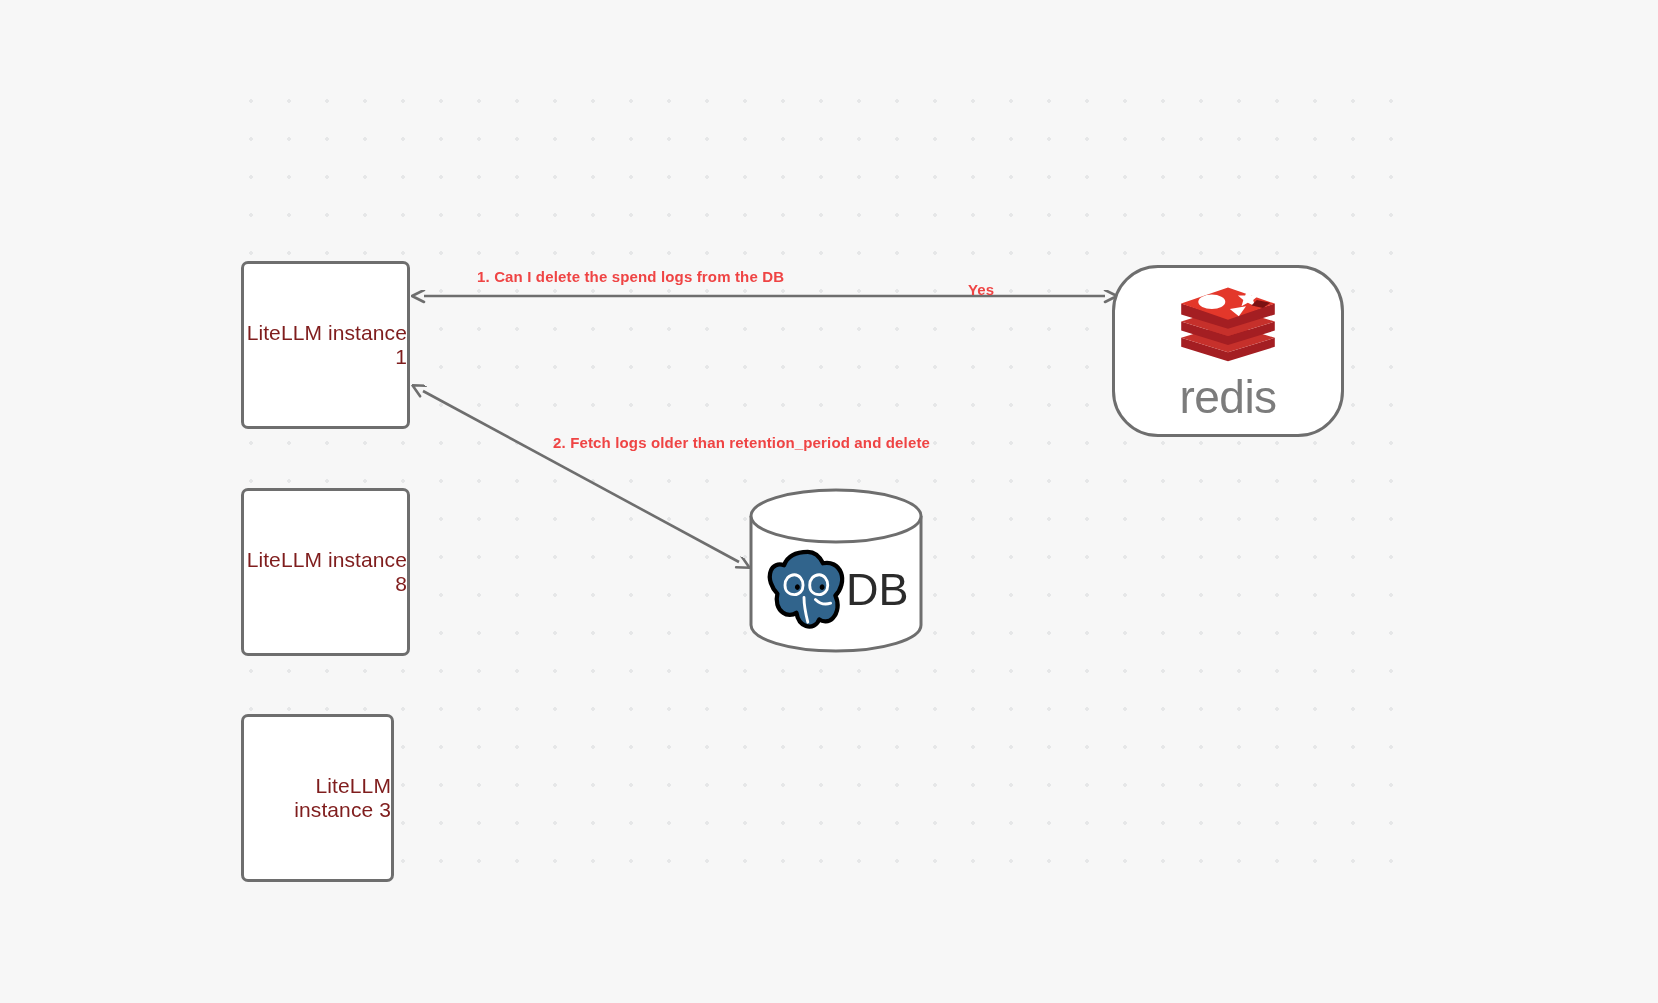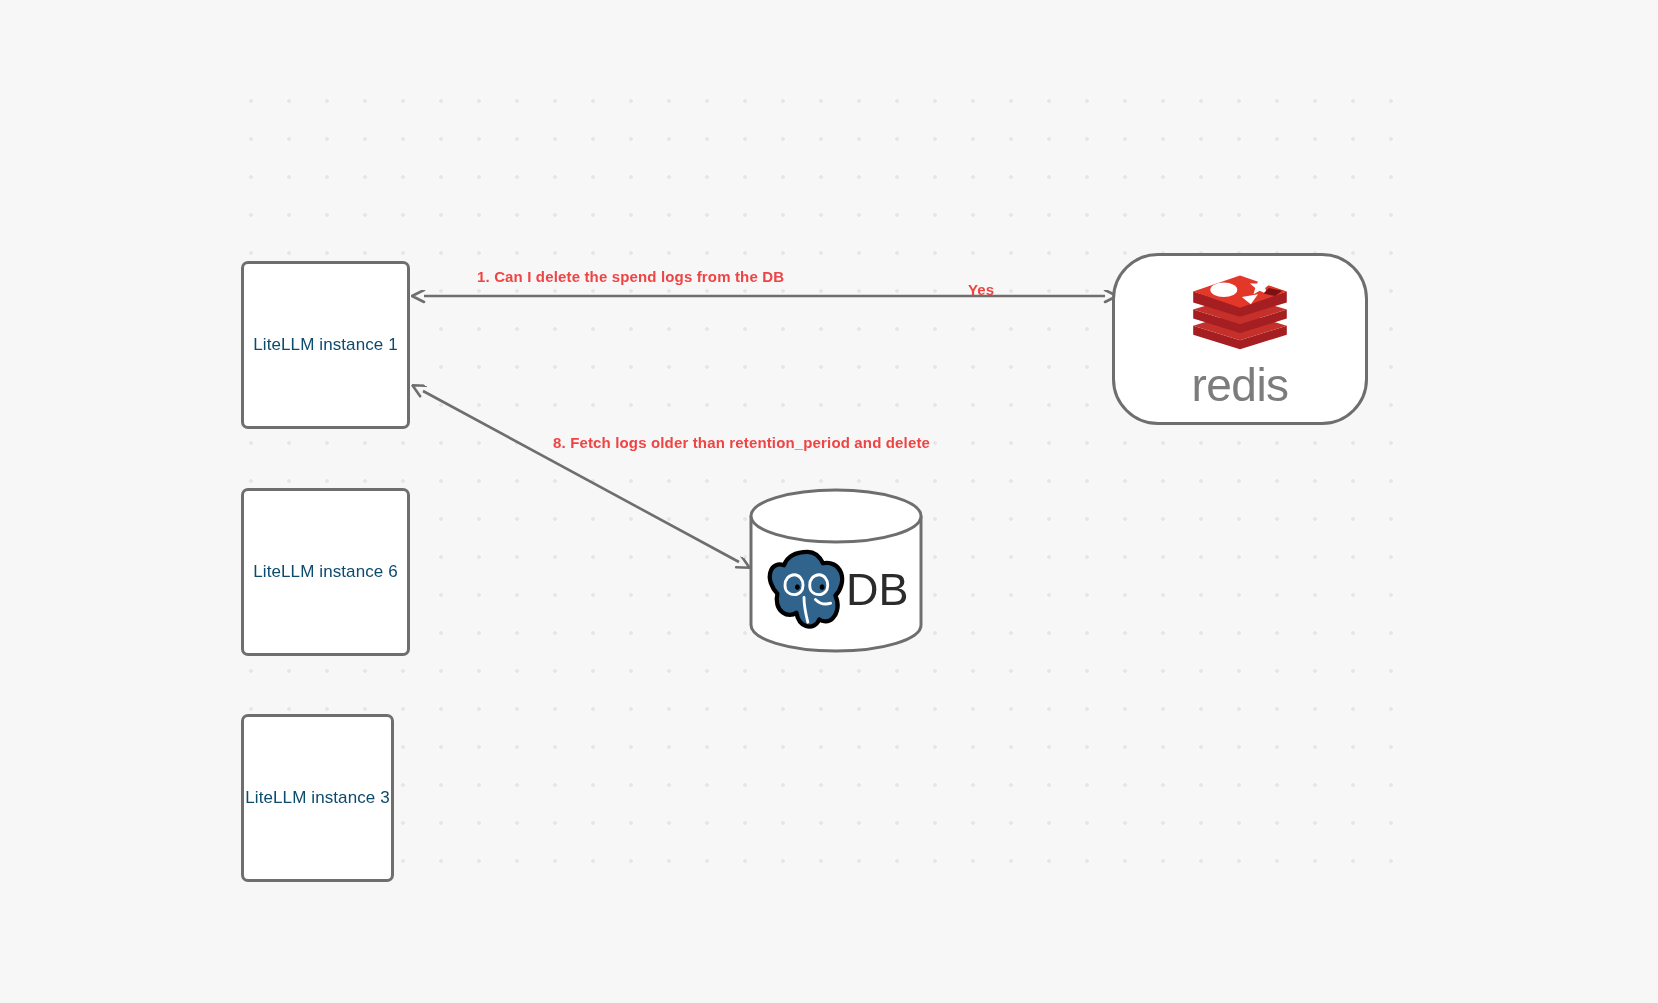--- a/index.html
+++ b/index.html
@@ -37,22 +37,22 @@
     background: #ffffff;
     border: 3px solid #6e6e6e;
     display: flex;
     align-items: center;
     justify-content: center;
   }
   .node-box {
     border-radius: 7px;
   }
   .node-label {
-    font-size: 17px;
-    color: #0c4a6e;
+    font-size: 21px;
+    color: #7f1d1d;
     font-family: "Liberation Sans", sans-serif;
     letter-spacing: 0.1px;
     text-align: right;
   }
   .node-redis {
     border-radius: 46px;
     flex-direction: column;
     gap: 2px;
   }
   .redis-logo-wrap {
@@ -118,28 +118,28 @@
     <line x1="424" y1="296" x2="1105" y2="296" stroke="#6e6e6e" stroke-width="2.6" marker-start="url(#arrowL)" marker-end="url(#arrowR)"></line>
 
     <line x1="423" y1="391" x2="739" y2="562" stroke="#6e6e6e" stroke-width="2.6" marker-start="url(#arrowL)" marker-end="url(#arrowR)"></line>
   </svg>
 
   <div class="node node-box" style="left:241px; top:261px; width:169px; height:168px;">
     <span class="node-label">LiteLLM instance 1</span>
   </div>
 
   <div class="node node-box" style="left:241px; top:488px; width:169px; height:168px;">
-    <span class="node-label">LiteLLM instance 6</span>
+    <span class="node-label">LiteLLM instance 8</span>
   </div>
 
   <div class="node node-box" style="left:241px; top:714px; width:153px; height:168px;">
     <span class="node-label">LiteLLM instance 3</span>
   </div>
 
-  <div class="node node-redis" style="left:1112px; top:253px; width:256px; height:172px;">
+  <div class="node node-redis" style="left:1112px; top:265px; width:232px; height:172px;">
     <div class="redis-logo-wrap">
       <svg width="108" height="90" viewBox="0 0 120 100">
 
         <path d="M60 88 L112 72 L112 62 L60 78 L8 62 L8 72 Z" fill="#a41e22"></path>
         <path d="M8 62 L60 46 L112 62 L60 78 Z" fill="#c6302b"></path>
 
         <path d="M60 70 L112 54 L112 44 L60 60 L8 44 L8 54 Z" fill="#a41e22"></path>
         <path d="M8 44 L60 28 L112 44 L60 60 Z" fill="#c6302b"></path>
 
         <path d="M60 52 L112 36 L112 24 L60 40 L8 24 L8 36 Z" fill="#a41e22"></path>
@@ -177,15 +177,15 @@
       </g>
 
       <text class="pg-db-text" x="98" y="117">DB</text>
     </svg>
   </div>
 
   <div class="edge-label" style="left:477px; top:268px;">1.  Can I delete the spend logs from the DB</div>
 
   <div class="edge-label" style="left:968px; top:281px;">Yes</div>
 
-  <div class="edge-label" style="left:553px; top:434px;">8.  Fetch logs older than retention_period and delete</div>
+  <div class="edge-label" style="left:553px; top:434px;">2.  Fetch logs older than retention_period and delete</div>
 
 </div>
 
 </body></html>

